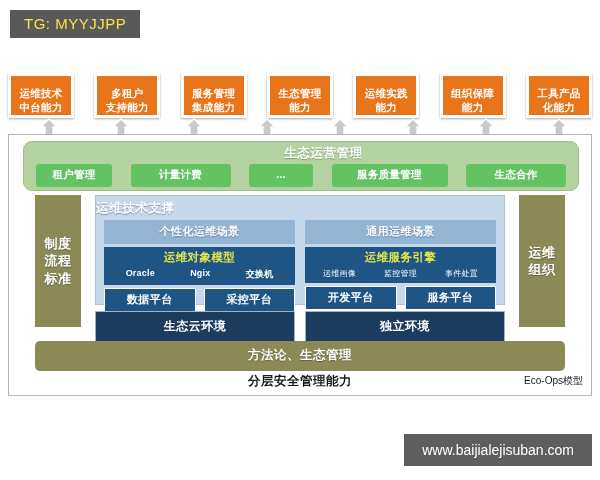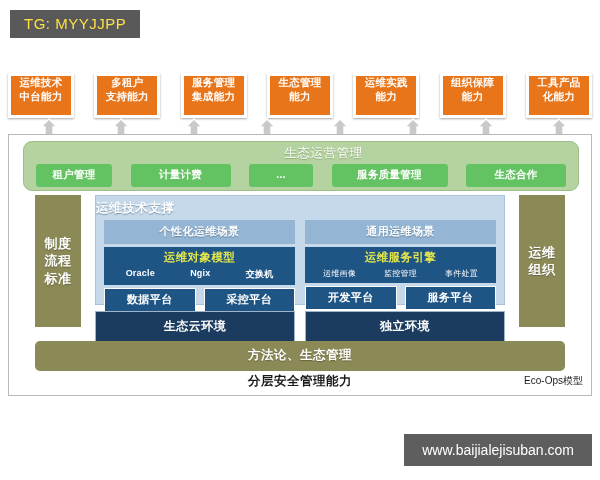--- a/index.html
+++ b/index.html
@@ -36,21 +36,21 @@
     box-sizing:border-box;
   }
   .cap-box{
     width:66px;height:45px;
     background:#e8751a;
     border:3px solid #ffffff;
     box-shadow:0 1px 2px rgba(0,0,0,.35);
     color:#ffffff;
     font-size:10.5px;font-weight:bold;
     display:flex;flex-direction:column;
-    align-items:center;justify-content:flex-start;
+    align-items:center;justify-content:flex-end;
     line-height:1.32;
     box-sizing:border-box;
     text-align:center;
     letter-spacing:.3px;
   }
 
   
   .arrow-row{
     position:absolute;left:8px;top:118px;width:584px;height:20px;
   }
@@ -71,21 +71,21 @@
   
   .eco-band{
     position:absolute;left:14px;top:6px;width:556px;height:50px;
     background:#b5d3a0;
     border:1px solid #9cbd86;
     border-radius:9px;
     box-sizing:border-box;
   }
   .eco-title{
     text-align:center;color:#ffffff;
-    font-size:12.5px;font-weight:normal;
+    font-size:12.5px;font-weight:bold;
     margin-top:3px;letter-spacing:.6px;
     text-shadow:0 1px 1px rgba(90,120,70,.55);
     padding-left:45px;
   }
   .eco-items{
     display:flex;justify-content:space-between;
     padding:2px 12px 0 12px;
   }
   .eco-chip{
     background:#63c261;

